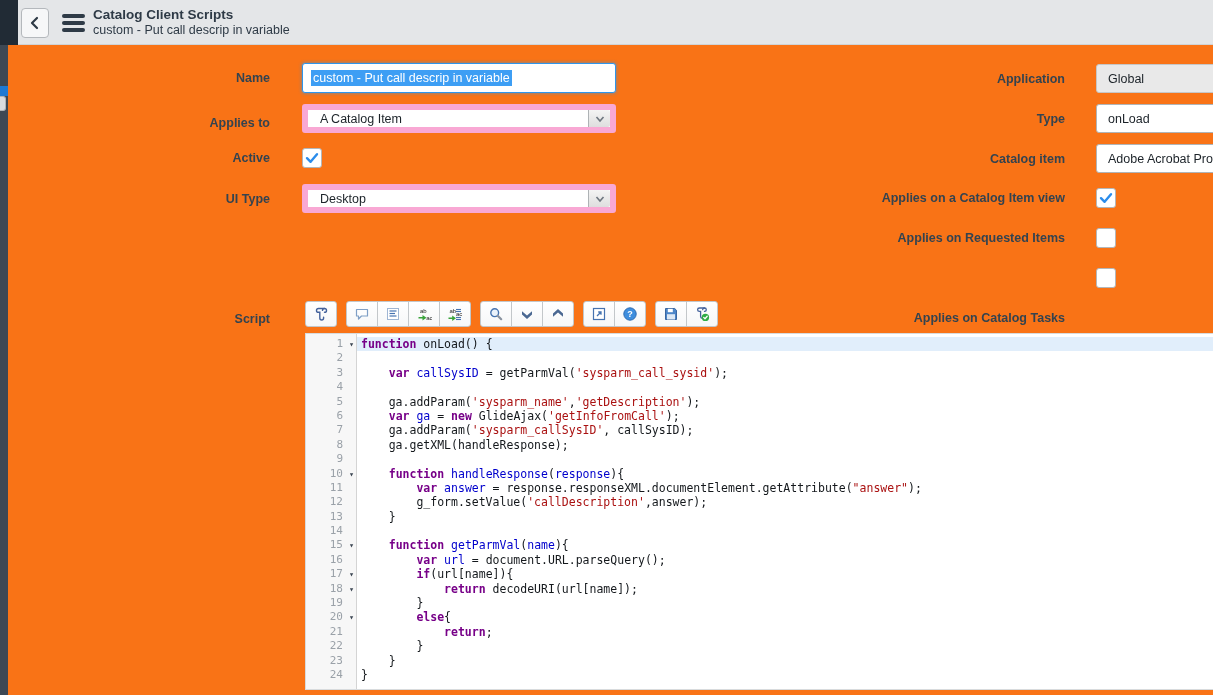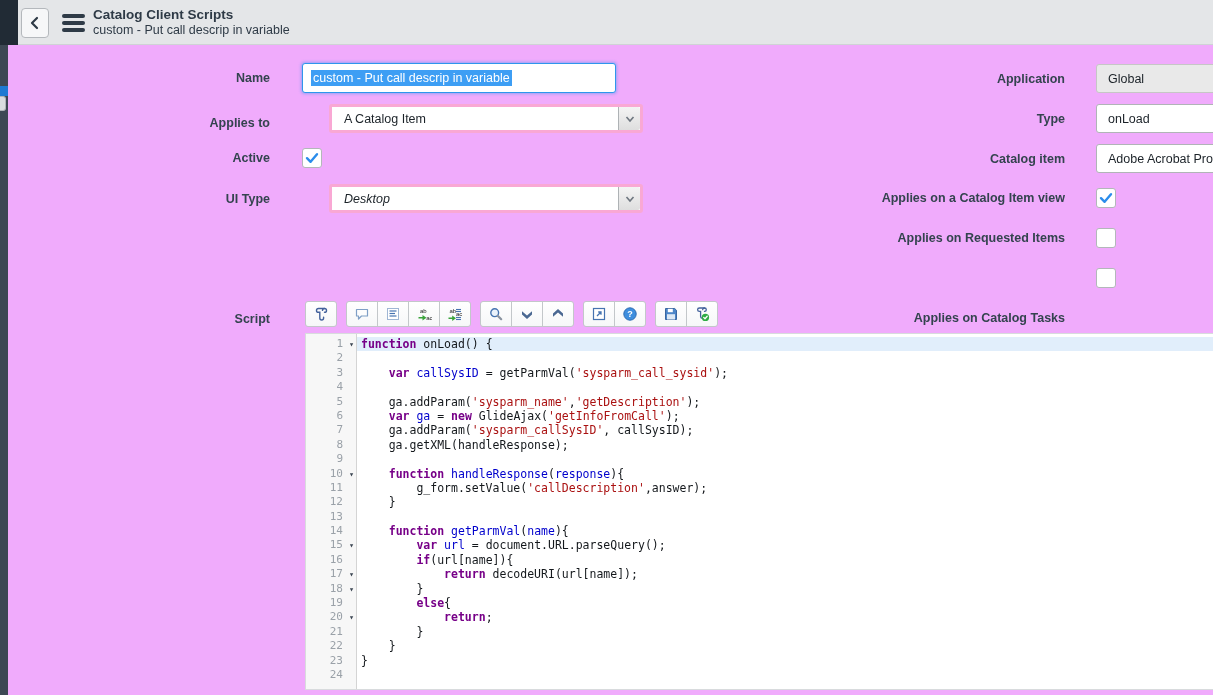--- a/index.html
+++ b/index.html
@@ -1,19 +1,19 @@
 <!DOCTYPE html>
 <html><head>
 <meta charset="utf-8">
 <style>
   * { margin:0; padding:0; box-sizing:border-box; }
   html,body { background:#fff; }
   #app {
     position:relative; width:1213px; height:695px; overflow:hidden;
-    font-family:"Liberation Sans", sans-serif; background:#f0abfc; color:#2e3d49;
+    font-family:"Liberation Sans", sans-serif; background:#f97316; color:#2e3d49;
   }
   
   #header { position:absolute; left:0; top:0; width:1213px; height:45px;
     background:#e4e6e8; border-bottom:1px solid #cfd3d6; z-index:2; }
   #corner { position:absolute; left:0; top:0; width:18px; height:45px; background:#212b35; z-index:3; }
   #back-btn { position:absolute; left:21px; top:8px; width:28px; height:30px;
     background:#f6f7f8; border:1px solid #b4b8bc; border-radius:4px; z-index:4;
     display:flex; align-items:center; justify-content:center; cursor:pointer; }
   #hamburger { position:absolute; left:62px; top:14px; width:23px; height:18px; z-index:4;
     display:flex; flex-direction:column; justify-content:space-between; cursor:pointer; }
@@ -28,22 +28,22 @@
   
   .lbl { position:absolute; font-size:12.5px; font-weight:bold; color:#34434f;
     text-align:right; display:flex; align-items:center; justify-content:flex-end; }
   .lbl-l { left:70px; width:200px; }
   .lbl-r { left:780px; width:285px; }
   .txt-input { position:absolute; background:#fff; border:1px solid #b0b4b7; border-radius:3px;
     font-size:12.5px; color:#1b2228; display:flex; align-items:center; padding:0 8px; }
   .txt-input.focused { border:1px solid #2e96ec; box-shadow:0 0 3px 1px rgba(46,150,236,.45); }
   .txt-input.readonly { background:#e9e9e9; border-color:#c6c6c6; }
   .sel-text { background:#3d9ef4; color:#fff; padding:1px 2px; }
-  .select { position:absolute; background:#fff; border:3px solid #f9a8d4; border-radius:3px;
-    display:flex; align-items:stretch; font-size:12.5px; color:#1b2228; cursor:pointer;margin-left:27px; }
+  .select { position:absolute; background:#fff; border:6px solid #f9a8d4; border-radius:3px;
+    display:flex; align-items:stretch; font-size:12.5px; color:#1b2228; cursor:pointer; }
   .select-val { flex:1; display:flex; align-items:center; padding-left:12px; }
   .select-btn { width:22px; border-left:1px solid #aeb2b5; background:linear-gradient(#f4f4f4,#dedede);
     display:flex; align-items:center; justify-content:center; border-radius:0 2px 2px 0; }
   .checkbox { position:absolute; width:20px; height:20px; background:#fff; border:1px solid #b3b7ba;
     border-radius:3px; cursor:pointer; display:flex; align-items:center; justify-content:center; }
   
   #toolbar { position:absolute; left:305px; top:301px; display:flex; gap:9px; }
   .tb-group { display:flex; }
   .tb-btn { width:32px; height:26px; background:linear-gradient(#ffffff,#f6f7f8);
     border:1px solid #c3c7ca; margin-left:-1px; display:flex; align-items:center; justify-content:center; cursor:pointer; }
@@ -109,21 +109,21 @@
         </svg>
     </span>
   </div>
 
   <div class="checkbox checked" style="left:302px;top:148px;">
       <svg width="16" height="16" viewBox="0 0 16 16">
         <polyline points="3,8.2 6.6,11.8 13,4.2" fill="none" stroke="#2b8ceb" stroke-width="2.4" stroke-linecap="round" stroke-linejoin="round"></polyline>
       </svg>
     </div>
 
-  <div class="select" style="left:302px;top:184px;width:314px;height:29px;font-style:italic;">
+  <div class="select" style="left:302px;top:184px;width:314px;height:29px;">
     <span class="select-val">Desktop</span>
     <span class="select-btn">
       <svg width="14" height="14" viewBox="0 0 14 14">
           <polyline points="3.5,5 7,9 10.5,5" fill="none" stroke="#6f7780" stroke-width="1.6"></polyline>
         </svg>
     </span>
   </div>
 
   <div class="lbl lbl-r" style="top:64px;height:29px;">Application</div>
   <div class="lbl lbl-r" style="top:104px;height:29px;">Type</div>
@@ -281,20 +281,21 @@
         <div class="code-row act"><span class="tk-kw">function</span><span> onLoad() {</span></div>
         <div class="code-row"></div>
         <div class="code-row"><span>    </span><span class="tk-kw">var</span><span> </span><span class="tk-def">callSysID</span><span> = getParmVal(</span><span class="tk-str">'sysparm_call_sysid'</span><span>);</span></div>
         <div class="code-row"></div>
         <div class="code-row"><span>    ga.addParam(</span><span class="tk-str">'sysparm_name'</span><span>,</span><span class="tk-str">'getDescription'</span><span>);</span></div>
         <div class="code-row"><span>    </span><span class="tk-kw">var</span><span> </span><span class="tk-def">ga</span><span> = </span><span class="tk-kw">new</span><span> GlideAjax(</span><span class="tk-str">'getInfoFromCall'</span><span>);</span></div>
         <div class="code-row"><span>    ga.addParam(</span><span class="tk-str">'sysparm_callSysID'</span><span>, callSysID);</span></div>
         <div class="code-row"><span>    ga.getXML(handleResponse);</span></div>
         <div class="code-row"></div>
         <div class="code-row"><span>    </span><span class="tk-kw">function</span><span> </span><span class="tk-def">handleResponse</span><span>(</span><span class="tk-def">response</span><span>){</span></div>
+        <div class="code-row"><span>        </span><span class="tk-kw">var</span><span> </span><span class="tk-def">answer</span><span> = response.responseXML.documentElement.getAttribute(</span><span class="tk-str">"answer"</span><span>);</span></div>
         <div class="code-row"><span>        g_form.setValue(</span><span class="tk-str">'callDescription'</span><span>,answer);</span></div>
         <div class="code-row"><span>    }</span></div>
         <div class="code-row"></div>
         <div class="code-row"><span>    </span><span class="tk-kw">function</span><span> </span><span class="tk-def">getParmVal</span><span>(</span><span class="tk-def">name</span><span>){</span></div>
         <div class="code-row"><span>        </span><span class="tk-kw">var</span><span> </span><span class="tk-def">url</span><span> = document.URL.parseQuery();</span></div>
         <div class="code-row"><span>        </span><span class="tk-kw">if</span><span>(url[name]){</span></div>
         <div class="code-row"><span>            </span><span class="tk-kw">return</span><span> decodeURI(url[name]);</span></div>
         <div class="code-row"><span>        }</span></div>
         <div class="code-row"><span>        </span><span class="tk-kw">else</span><span>{</span></div>
         <div class="code-row"><span>            </span><span class="tk-kw">return</span><span>;</span></div>

